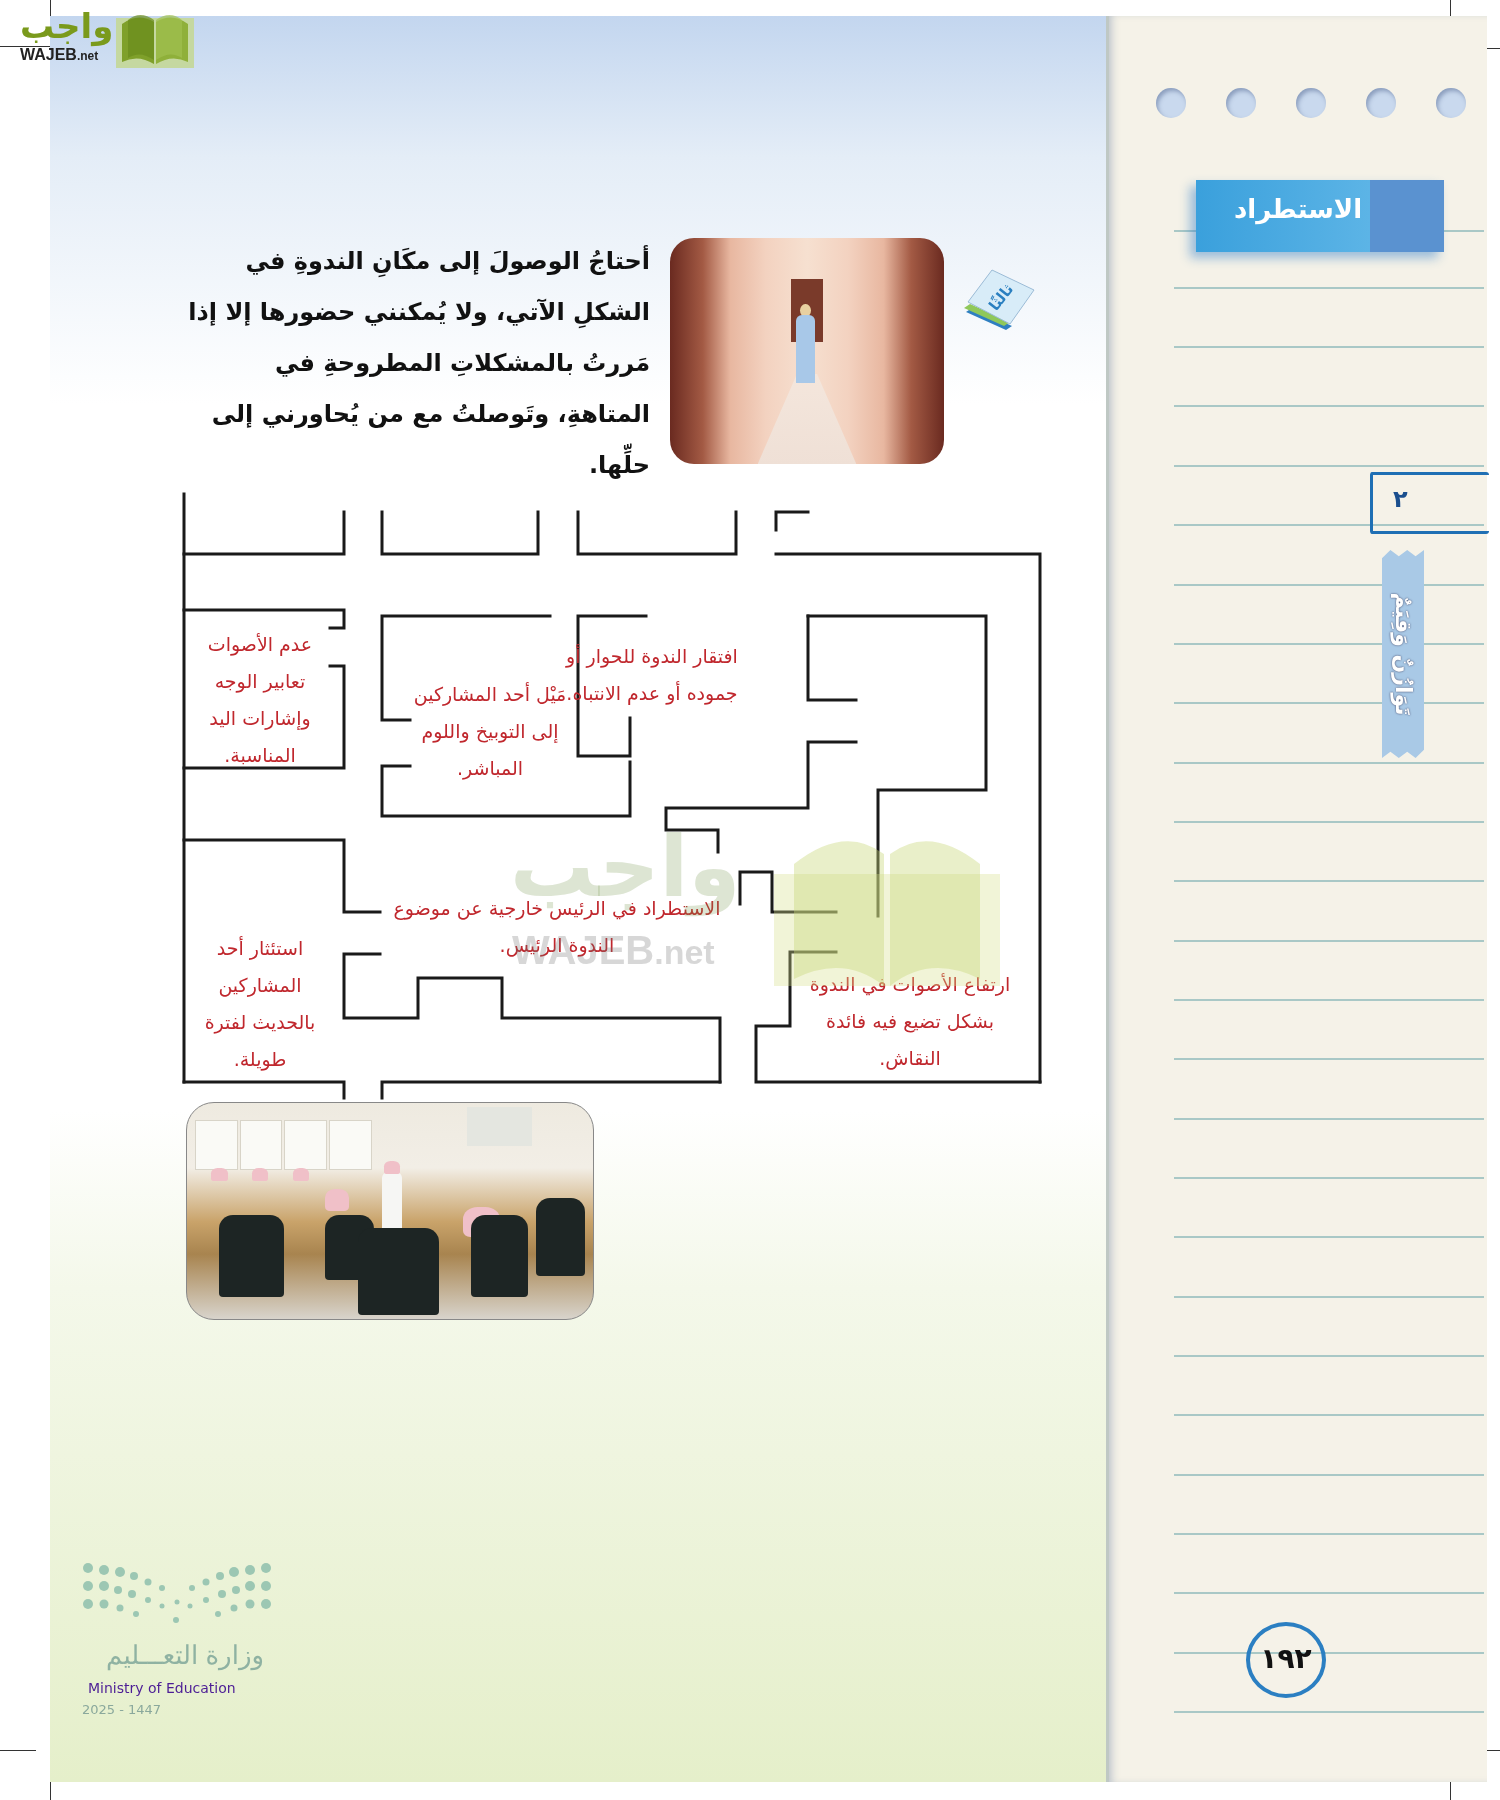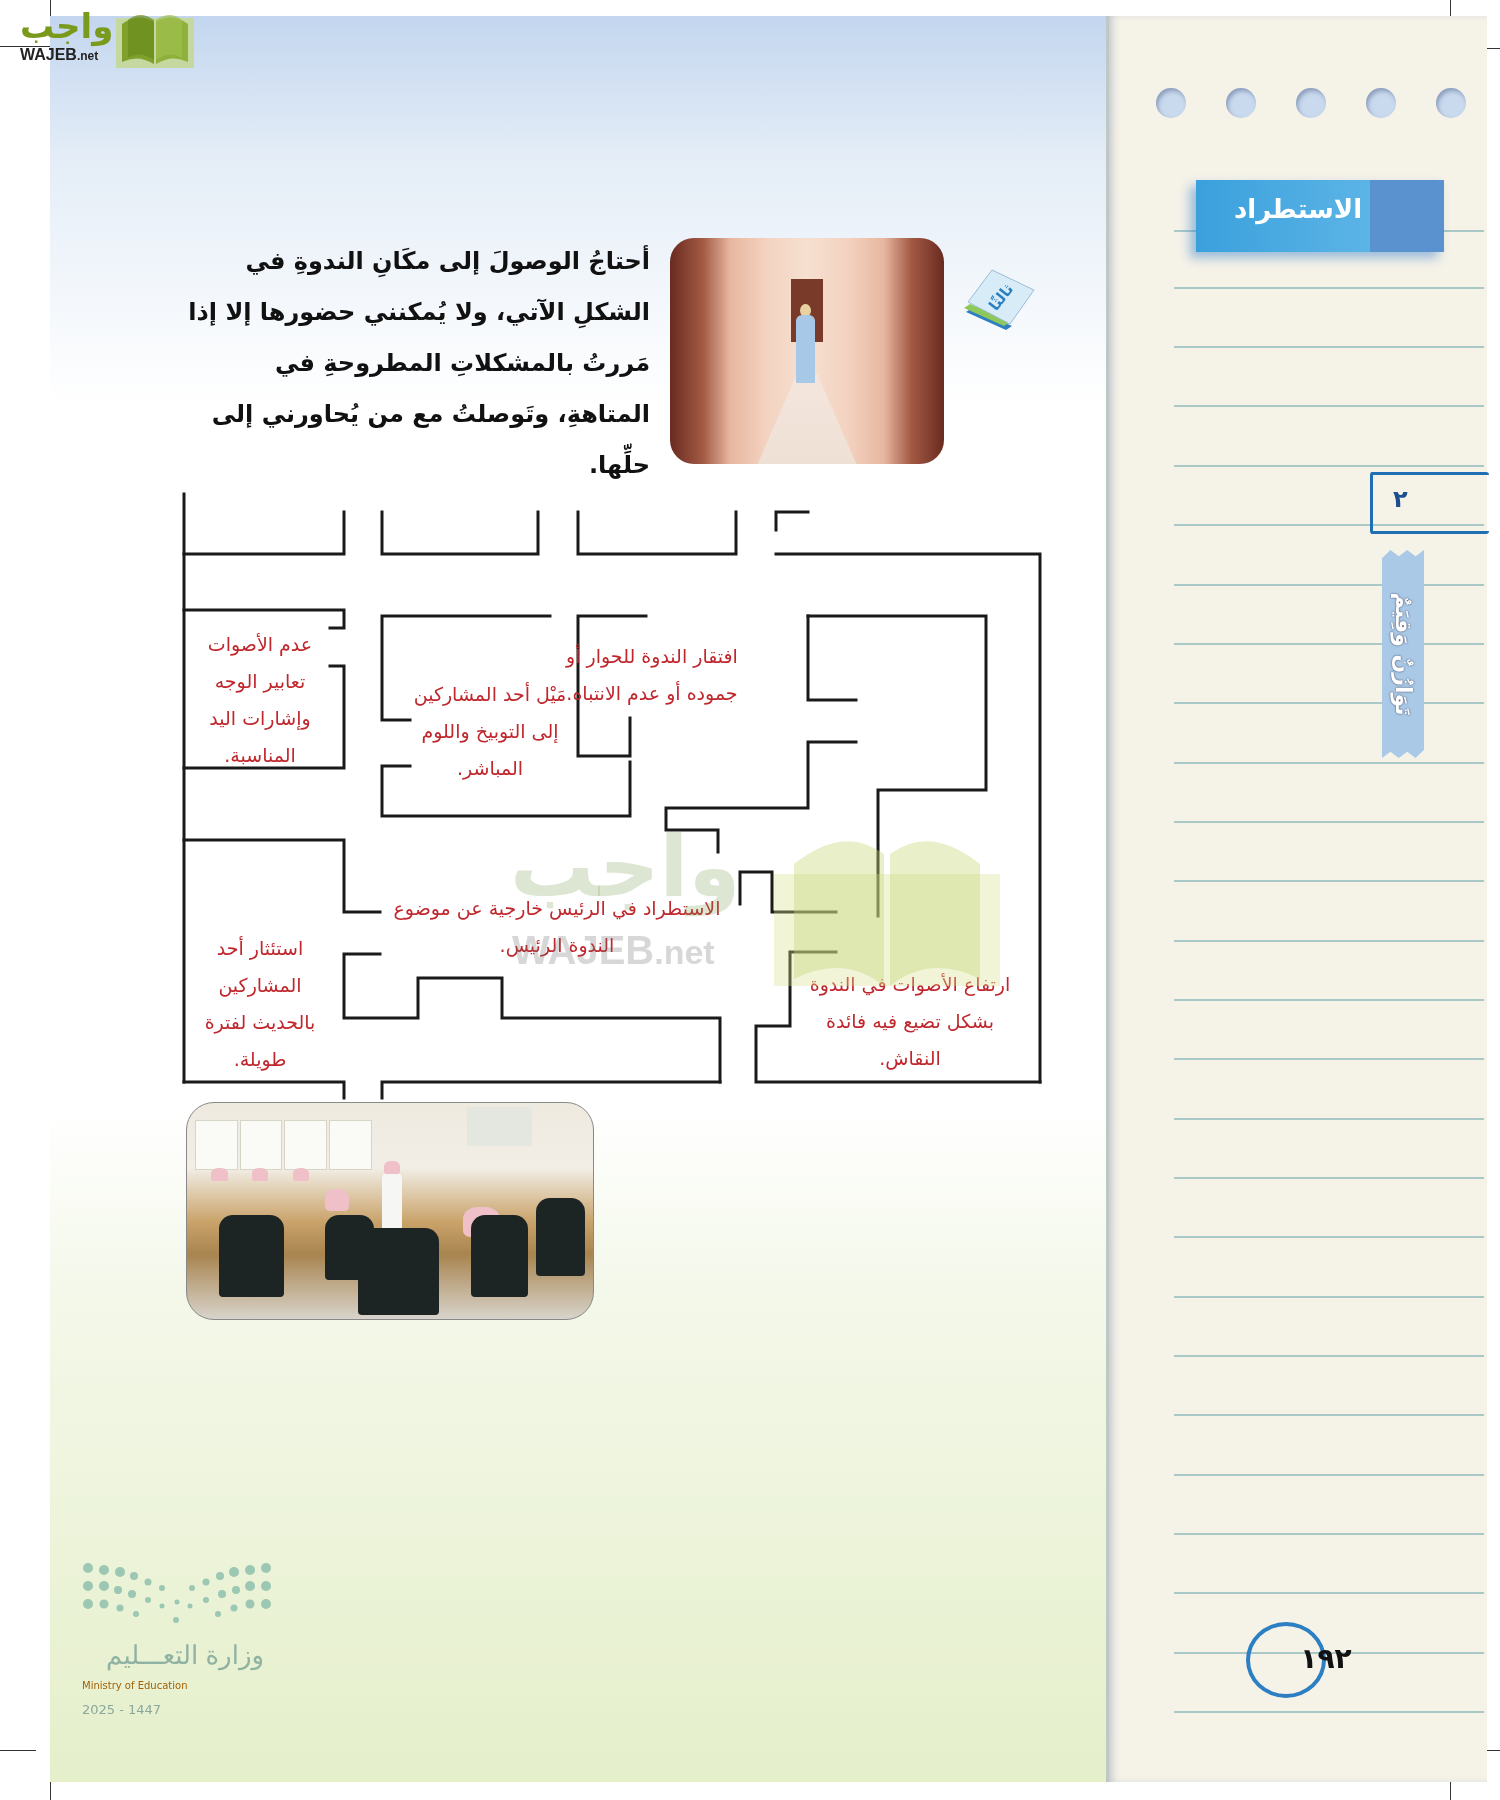--- a/index.html
+++ b/index.html
@@ -50,41 +50,41 @@
   }
   .meet-window { position:absolute; top:8%; height:22%; background:#fafaf6; border:1px solid #d8d4c8; }
   .meet-screen { position:absolute; left:69%; top:2%; width:16%; height:18%; background:#e4e6e0; }
   .meet-chair { position:absolute; background:#1d2524; border-radius:14px 14px 4px 4px; }
   .meet-head { position:absolute; background:#f0c0c8; border-radius:40% 40% 20% 20%; }
   .meet-body { position:absolute; background:#f6f6f4; border-radius:6px; }
 
   .moe-logo { position:absolute; left:82px; top:1562px; width:200px; height:160px; }
   .moe-dots { position:absolute; left:0; top:0; width:190px; height:66px; }
   .moe-ar { position:absolute; left:0; top:78px; width:182px; text-align:right; direction:rtl; font-family:Liberation Sans, sans-serif; font-size:26px; color:#8fb2a2; letter-spacing:1px; }
-  .moe-en { position:absolute; left:0; top:118px; font-family:"DejaVu Sans", sans-serif; font-size:10px; color:#a16207; }
+  .moe-en { position:absolute; left:6px; top:118px; font-family:"DejaVu Sans", sans-serif; font-size:14px; color:#4c1d95; }
   .moe-year { position:absolute; left:0; top:140px; font-family:"DejaVu Sans", sans-serif; font-size:13px; color:#8aa89c; }
 
   .holes { position:absolute; left:1152px; top:88px; width:320px; height:36px; }
   .hole { position:absolute; top:0; width:30px; height:30px; border-radius:50%; background:#c9d9ee; box-shadow: inset 2px 3px 4px rgba(90,110,150,0.55); }
 
   .notes-tab {
     position:absolute; left:1196px; top:180px; width:248px; height:72px;
     background: linear-gradient(90deg,#3aa0dc 0%,#5cb4e6 70%,#5a92d0 70%,#5a92d0 100%);
     box-shadow: -6px 6px 10px rgba(40,120,200,0.45);
   }
   .notes-tab-label { position:absolute; left:22px; top:14px; width:160px; text-align:center; direction:rtl; color:#fff; font-weight:bold; font-size:26px; font-family:"DejaVu Sans", sans-serif; }
   .rule { position:absolute; left:1174px; width:310px; height:2px; background:#a9c8c6; }
 
   .unit-box { position:absolute; left:1370px; top:472px; width:116px; height:56px; border:3px solid #1f6fb4; border-right:none; border-radius:3px; }
   .unit-num { position:absolute; left:20px; top:10px; font-size:24px; font-weight:bold; color:#1b4f8e; font-family:"DejaVu Sans", sans-serif; }
   .ribbon { position:absolute; left:1382px; top:550px; width:42px; height:208px; background:#a9c9e6; clip-path:polygon(0 4%,20% 0,40% 3%,60% 0,80% 3%,100% 0,100% 96%,80% 100%,60% 97%,40% 100%,20% 97%,0 100%); }
   .ribbon-text { position:absolute; left:50%; top:50%; transform:translate(-50%,-50%) rotate(90deg); white-space:nowrap; direction:rtl; color:#fff; font-weight:bold; font-size:22px; font-family:"DejaVu Sans", sans-serif; text-shadow:0 0 2px #335; }
 
   .page-num-circle { position:absolute; left:1246px; top:1622px; width:72px; height:68px; border:4px solid #2b7fc2; border-radius:50%; }
-  .page-num { position:absolute; left:0; top:16px; width:100%; text-align:center; font-weight:bold; font-size:28px; color:#111; font-family:"DejaVu Sans", sans-serif;padding-left:40px; }
+  .page-num { position:absolute; left:0; top:16px; width:100%; text-align:center; font-weight:bold; font-size:28px; color:#111; font-family:"DejaVu Sans", sans-serif; }
 
   .wm { position:absolute; pointer-events:none; }
   .wm-ar { position:absolute; left:510px; top:818px; font-family:"DejaVu Sans", sans-serif; font-weight:bold; font-size:84px; color:rgba(120,150,80,0.25); direction:rtl; }
   .wm-en { position:absolute; left:512px; top:928px; font-family:"Liberation Sans", sans-serif; font-weight:bold; font-size:40px; color:rgba(110,110,110,0.28); }
   .wm-en small { font-size:34px; }
   .wm-book { position:absolute; left:774px; top:814px; width:226px; height:172px; }
 </style>
 </head>
 <body>
 

